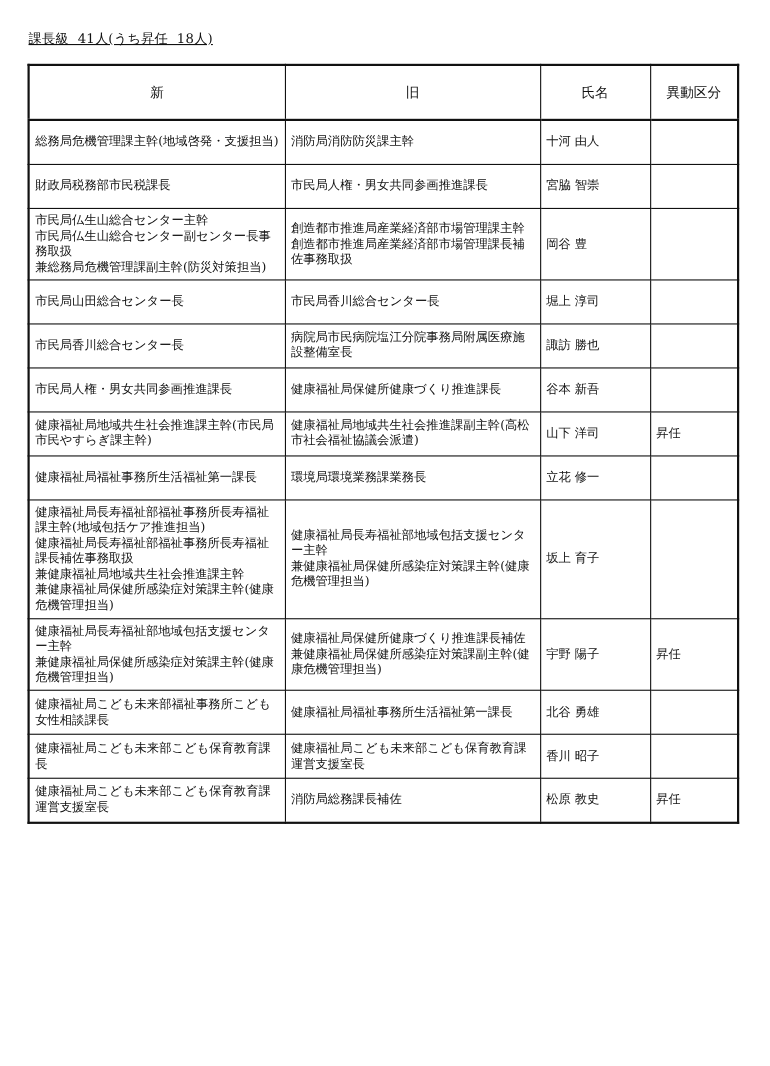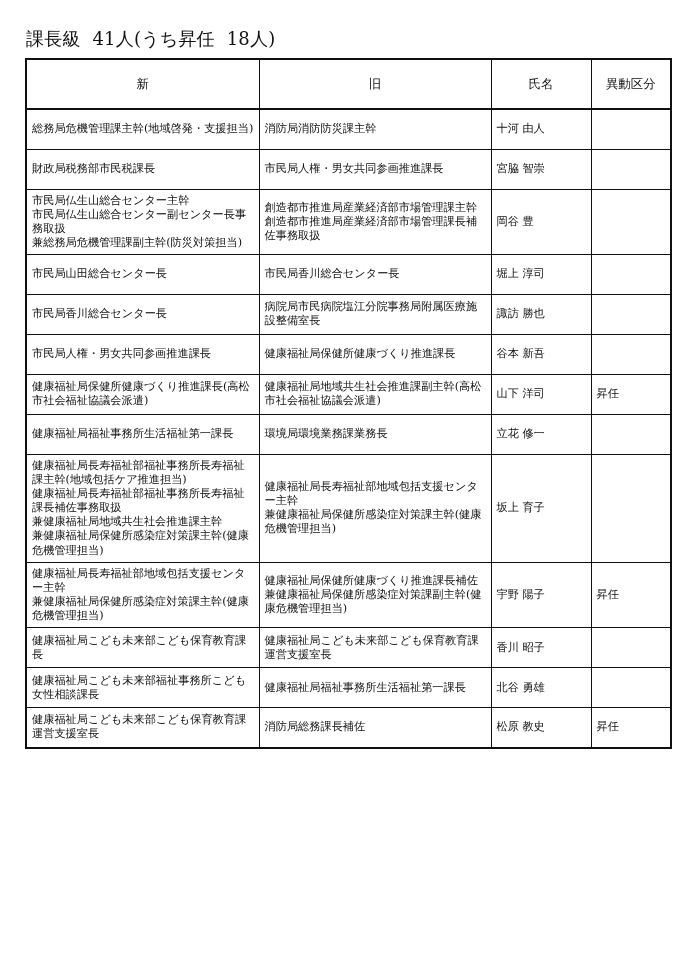--- a/index.html
+++ b/index.html
@@ -22,24 +22,25 @@
     height: 969px;
     box-sizing: border-box;
     background: #ffffff;
   }
 
   
   .caption {
     position: absolute;
     left: 26px;
     top: 28px;
-    font-size: 18px;
+    font-size: 12px;
     line-height: 1.25;
     letter-spacing: 0.2px;
     white-space: pre;
+    text-decoration: underline;
   }
 
   
   .table-wrap {
     position: absolute;
     left: 25px;
     top: 58px;
     width: 645px;
   }
 
@@ -205,21 +206,21 @@
             </td>
             <td class="col-name">
               <span class="cell-text">谷本  新吾</span>
             </td>
             <td class="col-kind">
               <span class="cell-text"></span>
             </td>
           </tr>
           <tr>
             <td class="col-new">
-              <span class="cell-text">健康福祉局保健所健康づくり推進課長(高松市社会福祉協議会派遣)</span>
+              <span class="cell-text">健康福祉局地域共生社会推進課主幹(市民局市民やすらぎ課主幹)</span>
             </td>
             <td class="col-old">
               <span class="cell-text">健康福祉局地域共生社会推進課副主幹(高松市社会福祉協議会派遣)</span>
             </td>
             <td class="col-name">
               <span class="cell-text">山下  洋司</span>
             </td>
             <td class="col-kind">
               <span class="cell-text">昇任</span>
             </td>
@@ -267,41 +268,41 @@
             </td>
             <td class="col-name">
               <span class="cell-text">宇野  陽子</span>
             </td>
             <td class="col-kind">
               <span class="cell-text">昇任</span>
             </td>
           </tr>
           <tr>
             <td class="col-new">
+              <span class="cell-text">健康福祉局こども未来部福祉事務所こども女性相談課長</span>
+            </td>
+            <td class="col-old">
+              <span class="cell-text">健康福祉局福祉事務所生活福祉第一課長</span>
+            </td>
+            <td class="col-name">
+              <span class="cell-text">北谷  勇雄</span>
+            </td>
+            <td class="col-kind">
+              <span class="cell-text"></span>
+            </td>
+          </tr>
+          <tr>
+            <td class="col-new">
               <span class="cell-text">健康福祉局こども未来部こども保育教育課長</span>
             </td>
             <td class="col-old">
               <span class="cell-text">健康福祉局こども未来部こども保育教育課運営支援室長</span>
             </td>
             <td class="col-name">
               <span class="cell-text">香川  昭子</span>
-            </td>
-            <td class="col-kind">
-              <span class="cell-text"></span>
-            </td>
-          </tr>
-          <tr>
-            <td class="col-new">
-              <span class="cell-text">健康福祉局こども未来部福祉事務所こども女性相談課長</span>
-            </td>
-            <td class="col-old">
-              <span class="cell-text">健康福祉局福祉事務所生活福祉第一課長</span>
-            </td>
-            <td class="col-name">
-              <span class="cell-text">北谷  勇雄</span>
             </td>
             <td class="col-kind">
               <span class="cell-text"></span>
             </td>
           </tr>
           <tr>
             <td class="col-new">
               <span class="cell-text">健康福祉局こども未来部こども保育教育課運営支援室長</span>
             </td>
             <td class="col-old">

